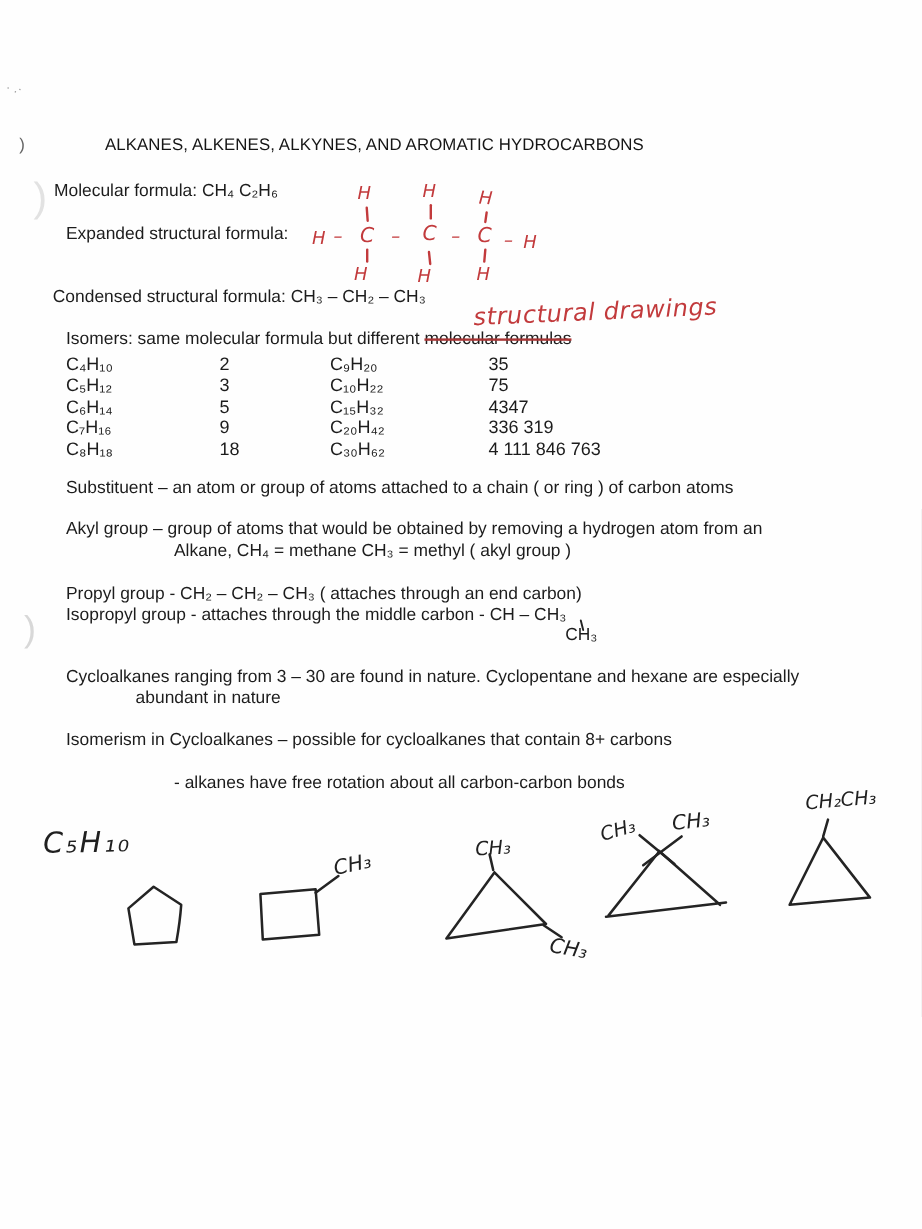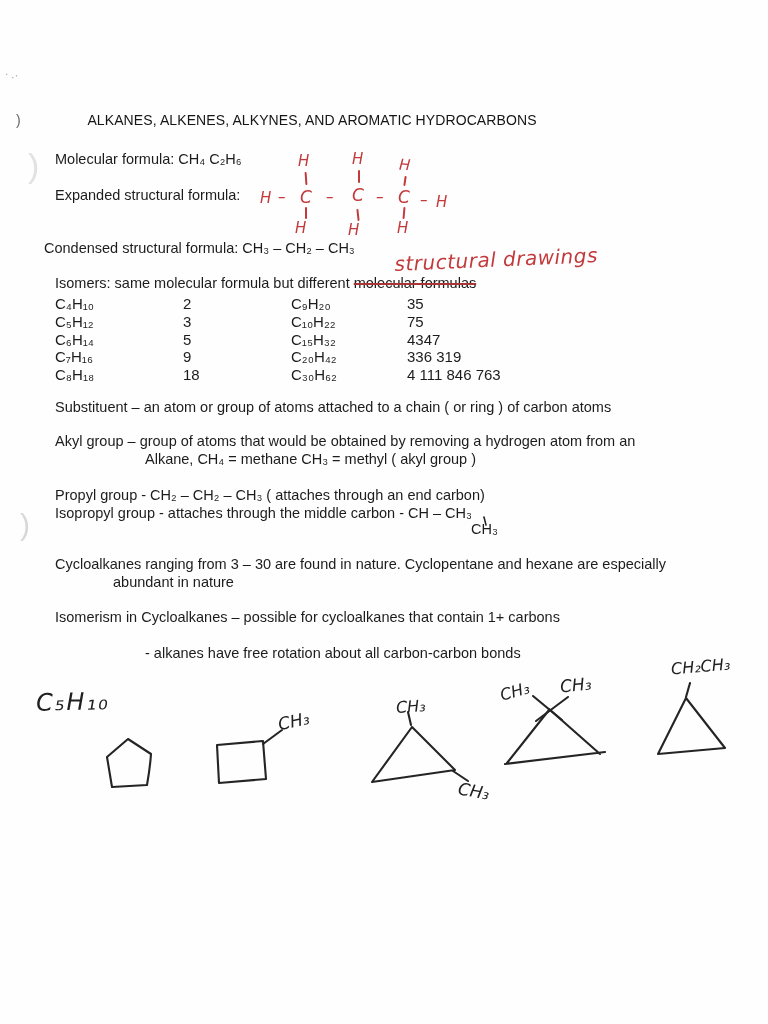--- a/index.html
+++ b/index.html
@@ -17,37 +17,37 @@
   
   .hand { font-family:"DejaVu Sans",sans-serif; font-style:italic; color:#202020; }
   .red  { color:#c23a3c; }
   .annot { font-size:20px; letter-spacing:0.5px; transform:rotate(-2.5deg); transform-origin:left top; }
   
   .rs span { position:absolute; font-family:"DejaVu Sans",sans-serif; font-style:italic; font-size:15px; color:#c23a3c; }
   .rs .tick { position:absolute; width:2px; background:#c23a3c; border-radius:2px; }
   
   .trow { position:relative; height:17.8px; }
   .tc { position:absolute; top:0; white-space:nowrap; font-size:15px; }
-  .c1 { left:0; } .c2 { left:128px; } .c3 { left:220px;margin-left:16px; } .c4 { left:352px; }
+  .c1 { left:0; } .c2 { left:128px; } .c3 { left:220px; } .c4 { left:352px; }
   .svg-overlay { position:absolute; left:0; top:0; pointer-events:none; }
   .mark { color:#bbb; }
 </style>
 </head>
 <body>
 
 <div class="page">
 
   <div class="abs mark" style="left:5px; top:68px; font-size:11px; color:#999; transform:rotate(8deg);">· .·</div>
   <div class="abs mark" style="left:16px; top:112px; font-size:14px; color:#666;">)</div>
   <div class="abs mark" style="left:28px; top:146px; font-size:34px; color:#e2e2e2;">)</div>
   <div class="abs mark" style="left:20px; top:508px; font-size:30px; color:#d8d8d8;">)</div>
 
   <div class="abs title" style="top:112px;">ALKANES, ALKENES, ALKYNES, AND AROMATIC HYDROCARBONS</div>
 
-  <div class="abs t" style="left:55px; top:151px;">Molecular formula:  CH₄  C₂H₆</div>
+  <div class="abs t" style="left:45px; top:151px;">Molecular formula:  CH₄  C₂H₆</div>
 
   <div class="abs t" style="left:55px; top:187px;">Expanded structural formula:</div>
 
   <div class="abs rs" style="left:258px; top:149px; width:205px; height:98px;">
     <span style="left:40px;  top:3px;">H</span>
     <span style="left:94px;  top:1px;">H</span>
     <span style="left:141px; top:7px; transform:rotate(4deg);">H</span>
 
     <div class="tick" style="left:47px;  top:23px; height:13px; transform:rotate(-4deg);"></div>
     <div class="tick" style="left:100px; top:21px; height:13px;"></div>
@@ -118,21 +118,21 @@
   <div class="abs t" style="left:55px; top:433px;">Akyl group – group of atoms that would be obtained by removing a hydrogen atom from an</div>
   <div class="abs t" style="left:145px; top:451px;">Alkane,   CH₄ = methane     CH₃ = methyl  ( akyl group )</div>
 
   <div class="abs t" style="left:55px; top:487px;">Propyl group    - CH₂ – CH₂ – CH₃  ( attaches through an end carbon)</div>
   <div class="abs t" style="left:55px; top:505px;">Isopropyl group   - attaches through the middle carbon      - CH – CH₃</div>
   <div class="abs t" style="left:471px; top:521px;">CH₃</div>
 
   <div class="abs t" style="left:55px; top:556px;">Cycloalkanes ranging from 3 – 30 are found in nature.  Cyclopentane and hexane are especially</div>
   <div class="abs t" style="left:113px; top:574px;">abundant in nature</div>
 
-  <div class="abs t" style="left:55px; top:609px;">Isomerism in Cycloalkanes – possible for cycloalkanes that contain 1+ carbons</div>
+  <div class="abs t" style="left:55px; top:609px;">Isomerism in Cycloalkanes – possible for cycloalkanes that contain 8+ carbons</div>
   <div class="abs t" style="left:145px; top:645px;">-    alkanes have free rotation about all carbon-carbon bonds</div>
 
   <div class="abs hand" style="left:36px; top:688px; font-size:24px; letter-spacing:2px; transform:rotate(-1deg);">C₅H₁₀</div>
 
   <div class="abs hand" style="left:278px; top:711px; font-size:17px; transform:rotate(-12deg);">CH₃</div>
 
   <div class="abs hand" style="left:396px; top:697px; font-size:16px; transform:rotate(-4deg);">CH₃</div>
   <div class="abs hand" style="left:458px; top:781px; font-size:17px; transform:rotate(10deg);">CH₃</div>
 
   <div class="abs hand" style="left:500px; top:682px; font-size:16px; transform:rotate(-16deg);">CH₃</div>

